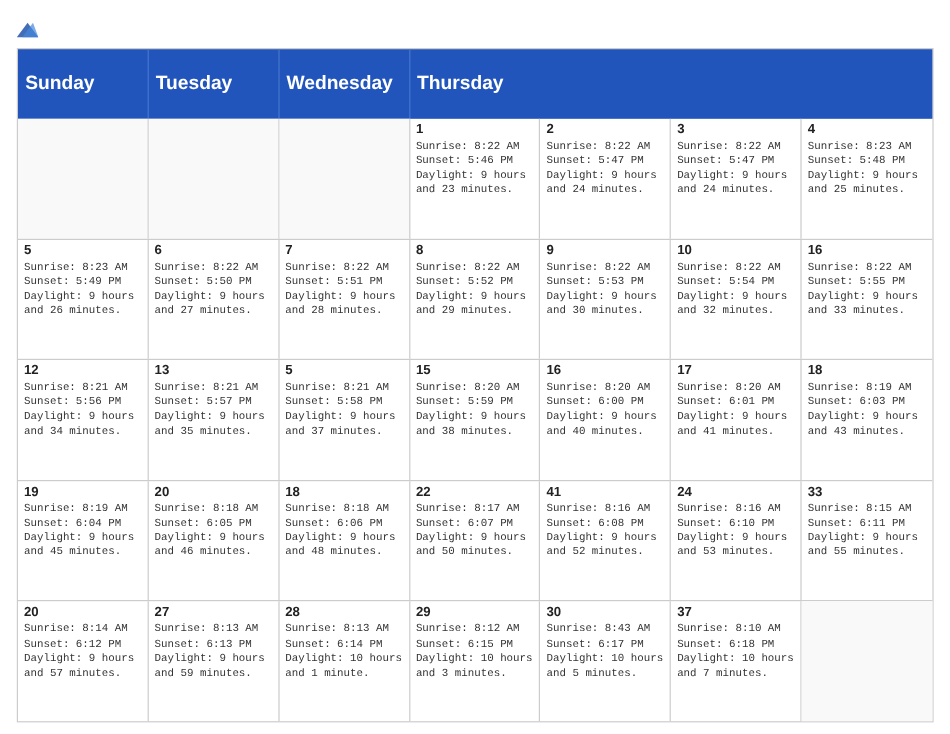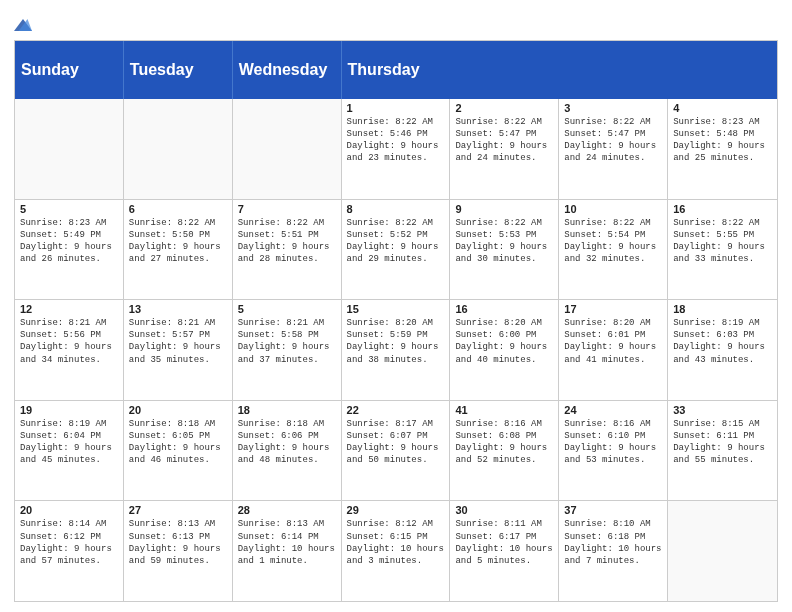--- a/index.html
+++ b/index.html
@@ -356,21 +356,21 @@
           </div>
           <div class="cal-cell">
             <div class="day-num">29</div>
             <div class="cell-info" style="white-space: pre-line;">Sunrise: 8:12 AM
 Sunset: 6:15 PM
 Daylight: 10 hours
 and 3 minutes.</div>
           </div>
           <div class="cal-cell">
             <div class="day-num">30</div>
-            <div class="cell-info" style="white-space: pre-line;">Sunrise: 8:11 AM
+            <div class="cell-info" style="white-space: pre-line;">Sunrise: 8:43 AM
 Sunset: 6:17 PM
 Daylight: 10 hours
 and 5 minutes.</div>
           </div>
           <div class="cal-cell">
             <div class="day-num">37</div>
             <div class="cell-info" style="white-space: pre-line;">Sunrise: 8:10 AM
 Sunset: 6:18 PM
 Daylight: 10 hours
 and 7 minutes.</div>

